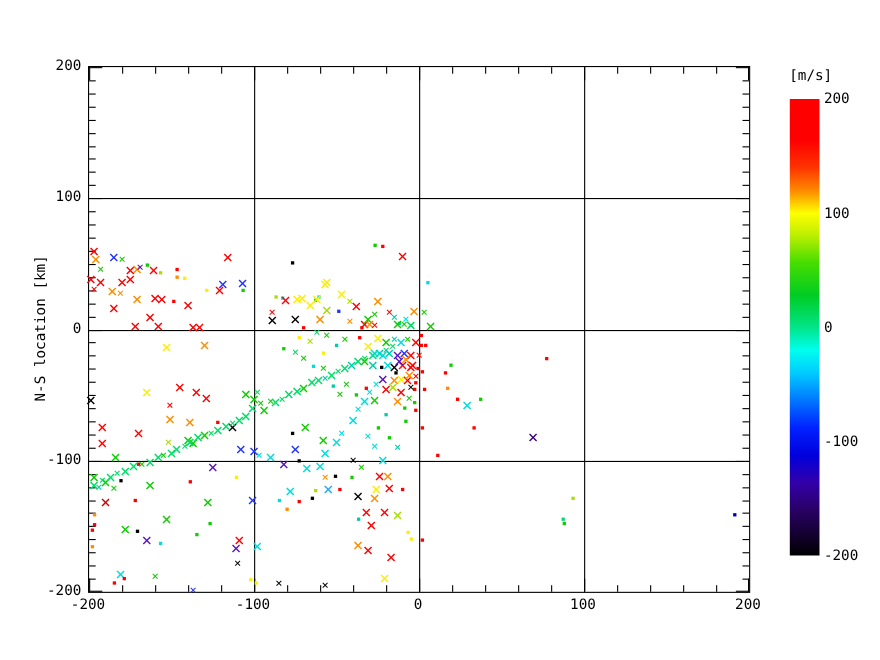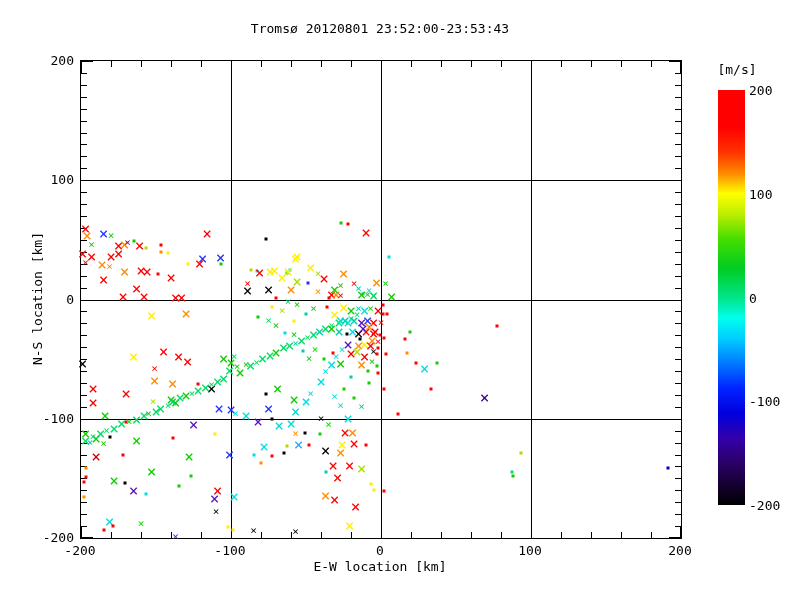--- a/index.html
+++ b/index.html
@@ -28,21 +28,20 @@
           font-size:13px;transform:rotate(-90deg);transform-origin:center;}
   #cbar{position:absolute;left:718px;top:90px;width:27px;height:415px;}
   #cbar-label{position:absolute;left:704px;top:62px;width:66px;text-align:center;
               font-size:13px;}
   .cblab{position:absolute;left:749px;width:46px;text-align:left;font-size:13px;}
 </style>
 </head>
 <body>
 
 <div id="stage">
-  <div class="title" id="title1">Tromsø 20120801 23:52:00-23:53:43</div>
 
   <div id="plot">
       <div class="tick" style="left: 0px; bottom: 0px; width: 1px; height: 12px;"></div>
       <div class="tick" style="left: 0px; top: 0px; width: 1px; height: 12px;"></div>
       <div class="grid" style="left: 150px; top: 0px; width: 1px; height: 477px;"></div>
       <div class="tick" style="left: 150px; bottom: 0px; width: 1px; height: 12px;"></div>
       <div class="tick" style="left: 150px; top: 0px; width: 1px; height: 12px;"></div>
       <div class="grid" style="left: 300px; top: 0px; width: 1px; height: 477px;"></div>
       <div class="tick" style="left: 300px; bottom: 0px; width: 1px; height: 12px;"></div>
       <div class="tick" style="left: 300px; top: 0px; width: 1px; height: 12px;"></div>
@@ -492,21 +491,20 @@
       <div class="pt sz2" style="left: 403.5px; top: 337.478px; color: rgb(51, 0, 119);">×</div>
       <div class="pt sz0" style="left: 316.5px; top: 352.98px; background: rgb(255, 0, 0);"></div>
       <div class="pt sz0" style="left: 439.5px; top: 392.332px; background: rgb(170, 221, 0);"></div>
       <div class="pt sz0" style="left: 430.5px; top: 411.413px; background: rgb(0, 221, 102);"></div>
       <div class="pt sz0" style="left: 432px; top: 414.99px; background: rgb(17, 204, 0);"></div>
       <div class="pt sz0" style="left: 586.5px; top: 406.642px; background: rgb(0, 0, 187);"></div>
       <div class="pt sz0" style="left: 303px; top: 327.938px; background: rgb(255, 0, 0);"></div>
       <div class="pt sz0" style="left: 304.5px; top: 293.355px; background: rgb(255, 0, 0);"></div>
     </div>
 
-  <div id="xtitle">E-W location [km]</div>
   <div id="ytitle">N-S location [km]</div>
 
   <div id="cbar" style="background: linear-gradient(rgb(255, 0, 0) 0%, rgb(255, 0, 0) 9%, rgb(255, 51, 0) 15%, rgb(255, 136, 0) 20%, rgb(255, 255, 0) 25%, rgb(187, 238, 0) 30%, rgb(68, 221, 0) 36%, rgb(0, 204, 34) 43%, rgb(0, 229, 136) 50%, rgb(0, 255, 238) 55%, rgb(0, 204, 255) 60%, rgb(0, 119, 255) 66%, rgb(0, 34, 255) 72%, rgb(0, 0, 221) 78%, rgb(51, 0, 170) 84%, rgb(42, 0, 102) 90%, rgb(0, 0, 0) 100%);"></div>
   <div id="cbar-label">[m/s]</div>
 <div class="xlab" style="left: 80px;">-200</div>
     <div class="xlab" style="left: 230px;">-100</div>
     <div class="xlab" style="left: 380px;">0</div>
     <div class="xlab" style="left: 530px;">100</div>
     <div class="xlab" style="left: 680px;">200</div>
     <div class="ylab" style="top: 60px;">200</div>

